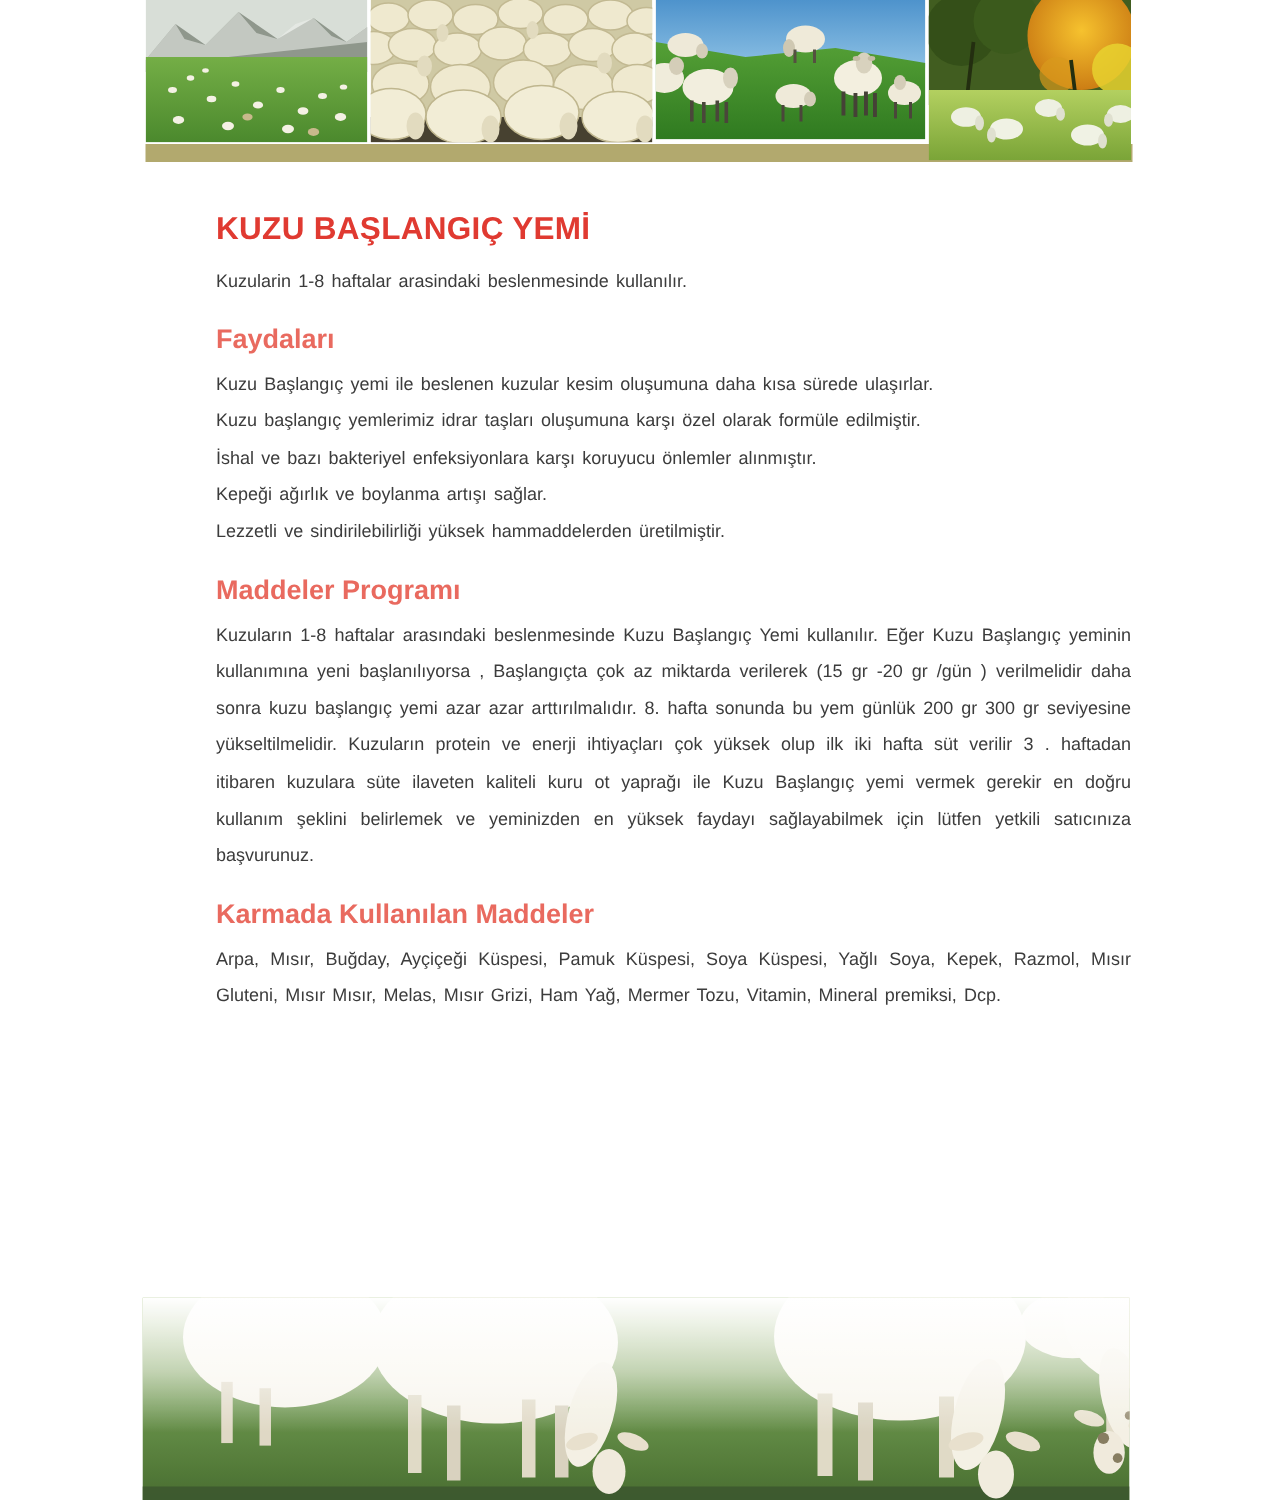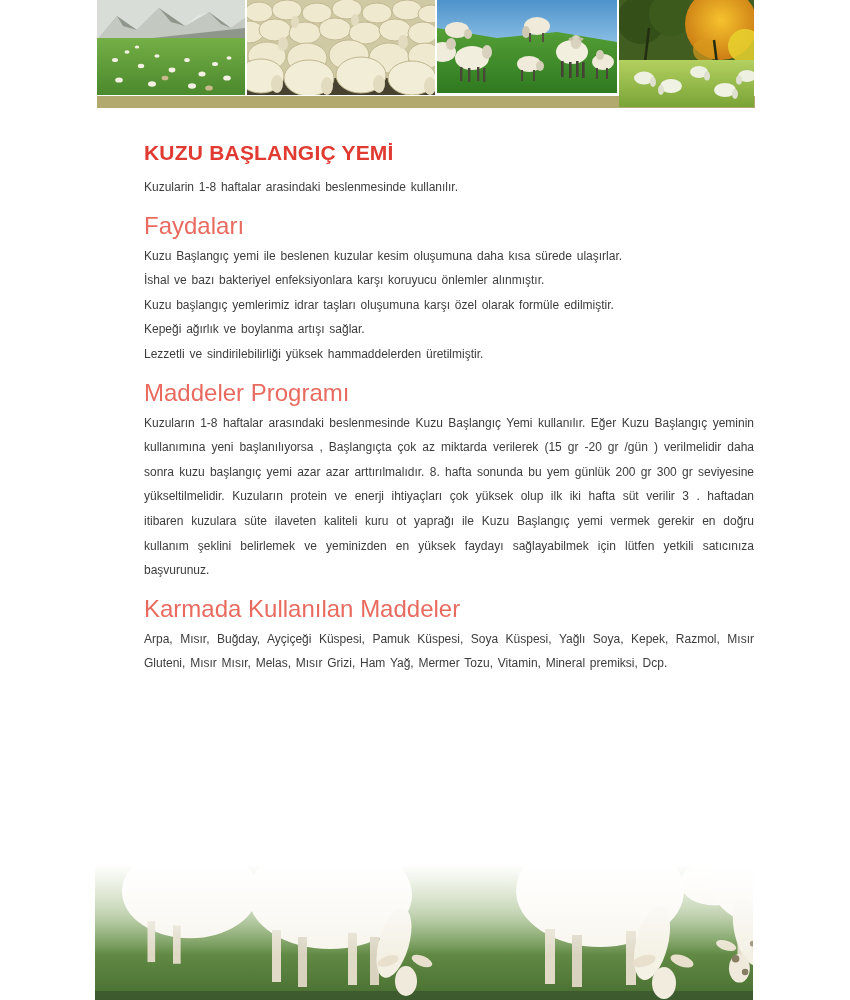--- a/index.html
+++ b/index.html
@@ -12,21 +12,21 @@
            background:var(--divider-khaki,#b2a96e);z-index:0;}
   .photos{position:absolute;left:0;top:0;display:flex;gap:2px;align-items:flex-start;z-index:1;}
   .photo{display:block;overflow:hidden;}
   .photo svg{display:block;}
 
   
   .content{position:absolute;left:128px;top:140px;width:610px;z-index:2;
            color:var(--body-text,#3c3c3c);margin-left:16px;}
   .content h1{margin:0 0 9px 0;font-size:21px;line-height:26px;font-weight:bold;
               color:var(--title-red,#e03a31);letter-spacing:.2px;}
-  .content h2{margin:13px 0 5px 0;font-size:24px;line-height:26px;font-weight:normal;
+  .content h2{margin:13px 0 5px 0;font-size:18px;line-height:26px;font-weight:bold;
               color:var(--heading-coral,#e96a5f);}
   .content p{margin:0;font-size:12px;line-height:24.6px;text-align:justify;
              word-spacing:.12em;}
   .content p.intro{margin:0 0 12px 0;text-align:left;}
   .content p.wide-just{word-spacing:.55em;}
 
   
   .footer-photo{position:absolute;left:95px;bottom:0;width:658px;height:135px;z-index:1;}
   .footer-photo svg{display:block;}
 </style>
@@ -232,22 +232,22 @@
     </div>
   </div>
 
   <div class="content">
     <h1>KUZU BAŞLANGIÇ YEMİ</h1>
     <p class="intro">Kuzularin 1-8 haftalar arasindaki beslenmesinde kullanılır.</p>
 
     <section>
       <h2>Faydaları</h2>
       <p>Kuzu Başlangıç yemi ile beslenen  kuzular kesim oluşumuna daha kısa sürede ulaşırlar.</p>
+      <p>Kuzu başlangıç yemlerimiz idrar taşları oluşumuna karşı özel olarak formüle edilmiştir.</p>
       <p>İshal ve bazı bakteriyel enfeksiyonlara karşı koruyucu önlemler alınmıştır.</p>
-      <p>Kuzu başlangıç yemlerimiz idrar taşları oluşumuna karşı özel olarak formüle edilmiştir.</p>
       <p>Kepeği ağırlık ve boylanma artışı sağlar.</p>
       <p>Lezzetli ve sindirilebilirliği yüksek hammaddelerden üretilmiştir.</p>
     </section>
 
     <section>
       <h2>Maddeler Programı</h2>
       <p>Kuzuların 1-8 haftalar arasındaki beslenmesinde   Kuzu Başlangıç Yemi kullanılır. Eğer Kuzu  Başlangıç  yeminin kullanımına yeni başlanılıyorsa , Başlangıçta çok az miktarda verilerek (15 gr -20 gr /gün ) verilmelidir daha sonra kuzu başlangıç yemi azar azar arttırılmalıdır. 8. hafta sonunda bu yem günlük 200 gr 300 gr seviyesine yükseltilmelidir. Kuzuların protein ve enerji ihtiyaçları çok yüksek olup ilk iki hafta süt verilir 3 . haftadan itibaren kuzulara süte ilaveten kaliteli kuru ot  yaprağı ile Kuzu Başlangıç  yemi vermek gerekir en doğru kullanım şeklini belirlemek ve yeminizden en yüksek faydayı sağlayabilmek  için lütfen yetkili satıcınıza başvurunuz.</p>
     </section>
 
     <section>

